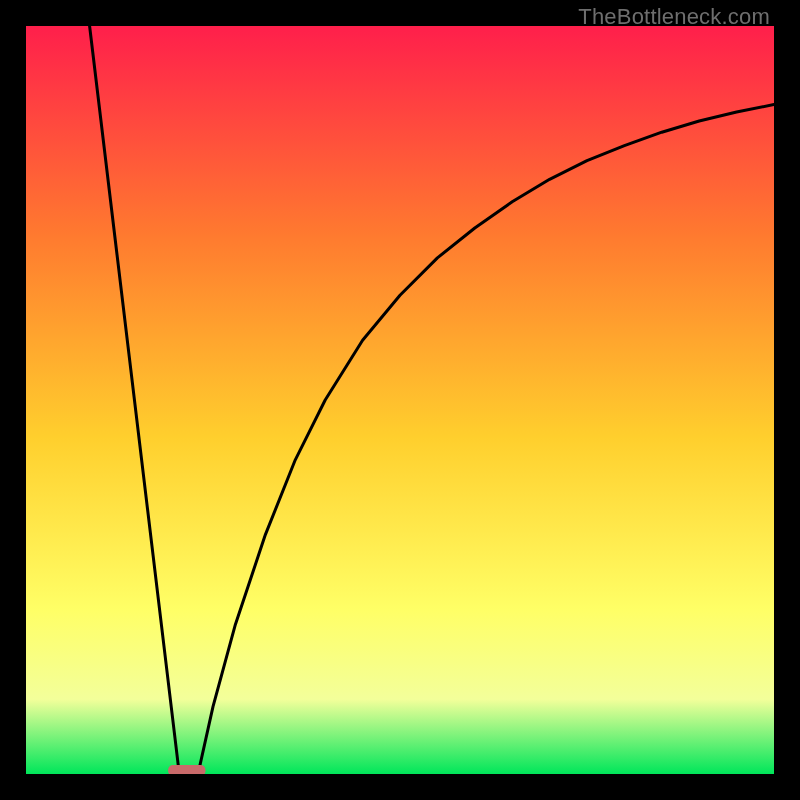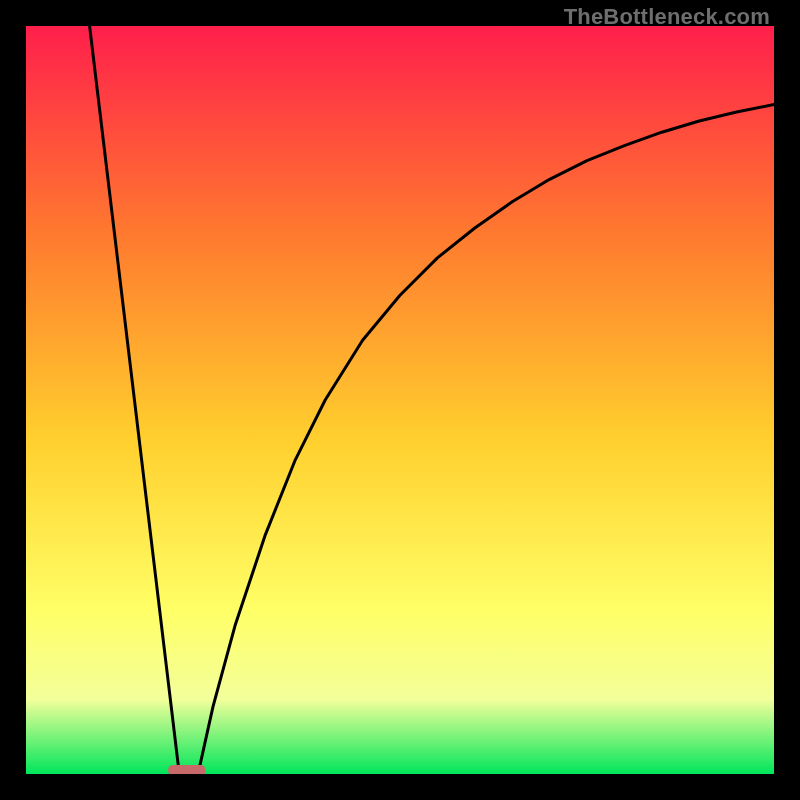--- a/index.html
+++ b/index.html
@@ -25,21 +25,21 @@
     top: 0;
     width: 748px;
     height: 748px;
   }
   .watermark {
     position: absolute;
     top: 4px;
     right: 30px;
     color: #6e6e6e;
     font-size: 22px;
-    font-weight: 700;
+    font-weight: 400;
     letter-spacing: 0.2px;
   }
   svg { display: block; }
 </style>
 </head>
 <body>
 
 <div class="watermark">TheBottleneck.com</div>
 
 <div class="frame">

